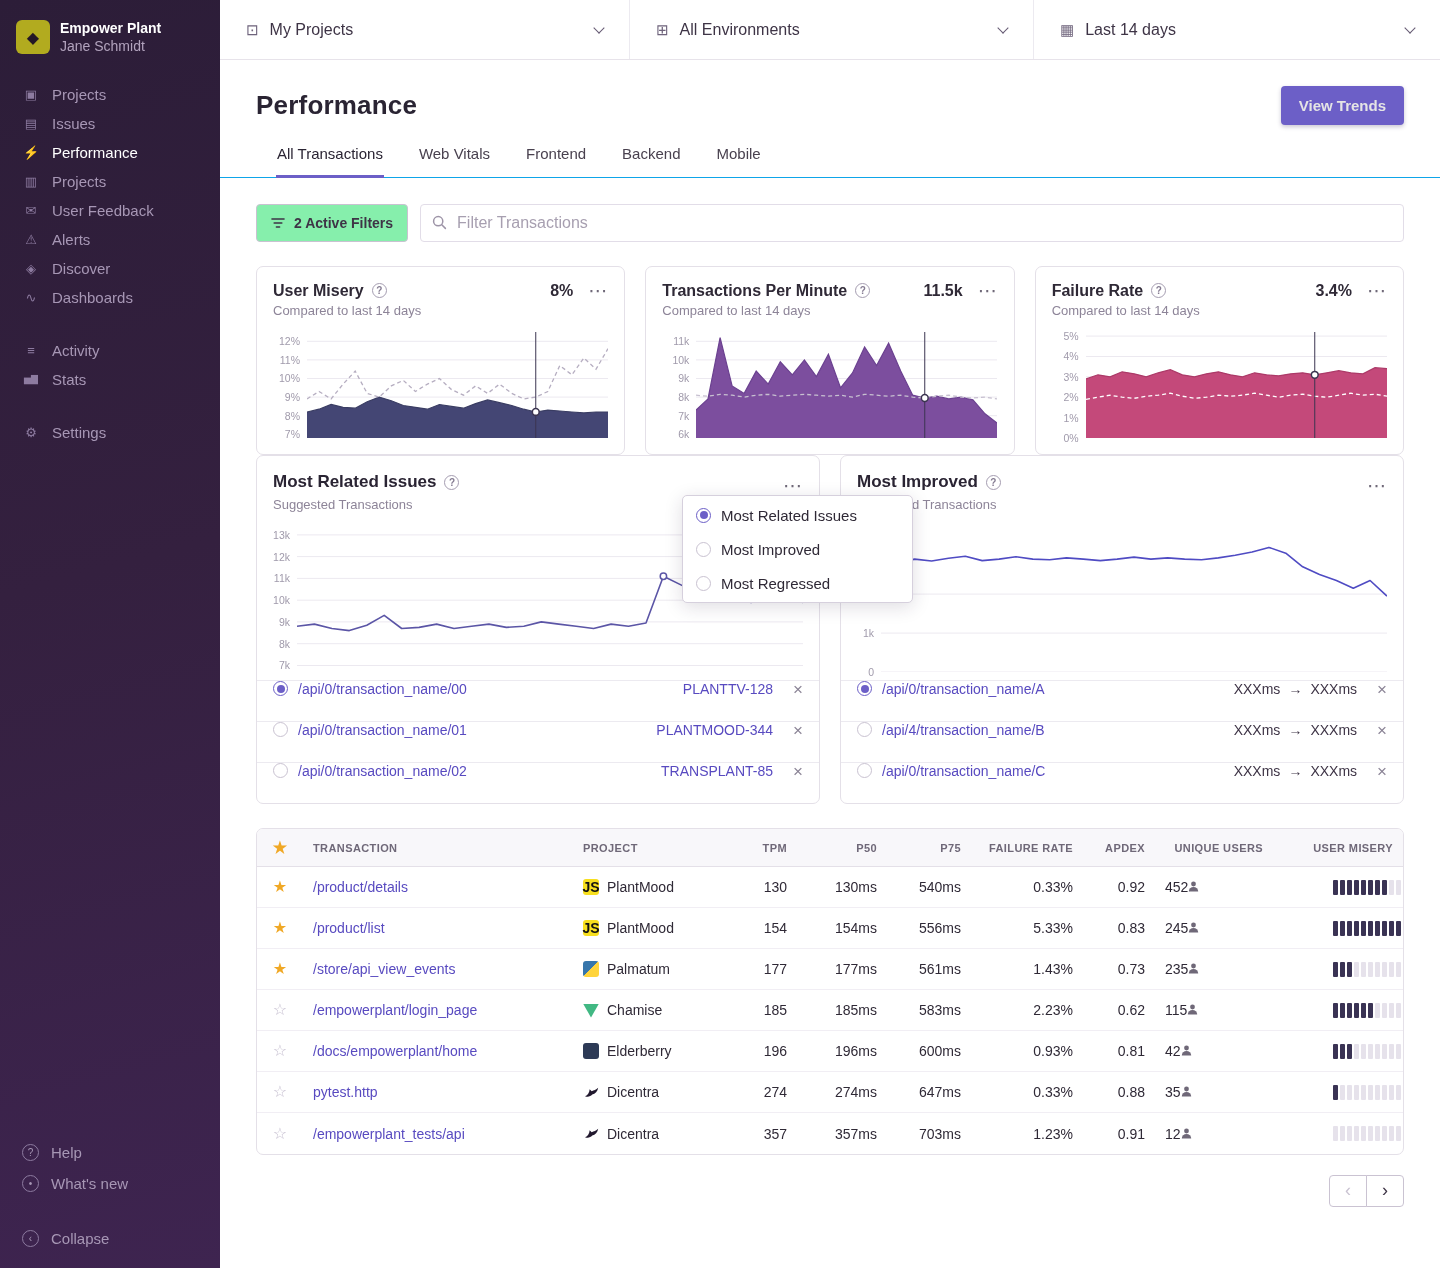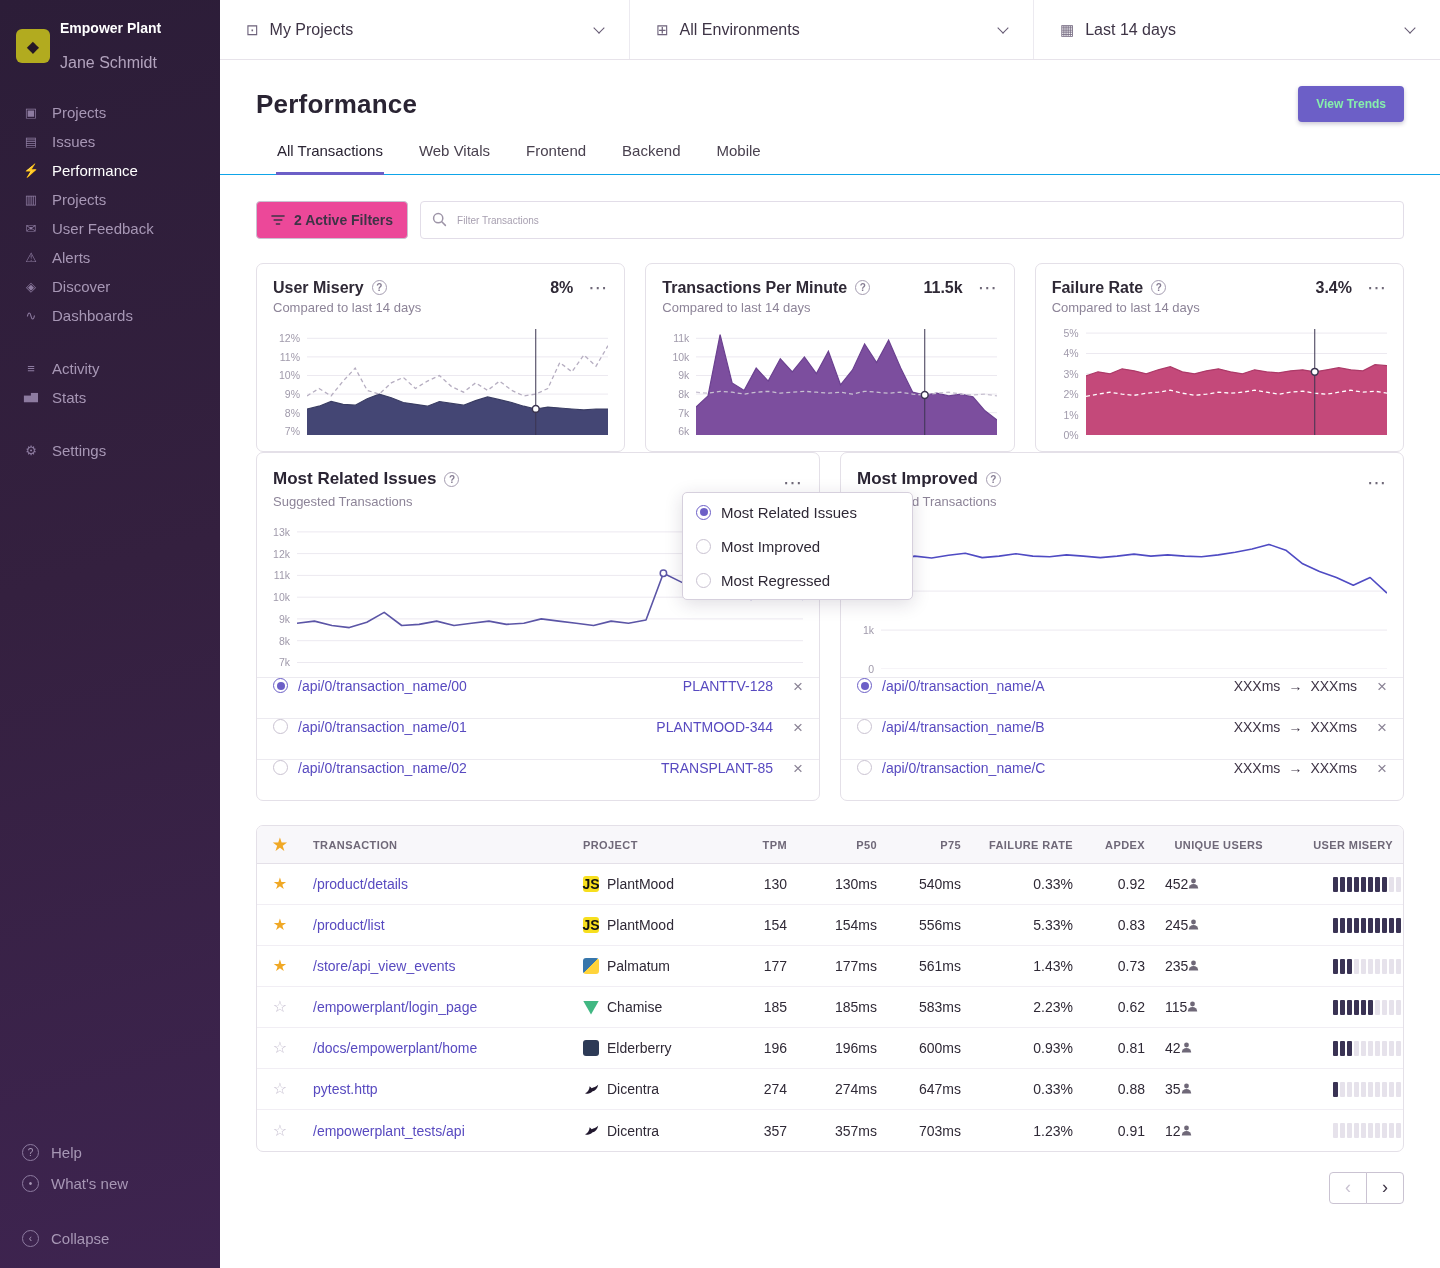--- a/index.html
+++ b/index.html
@@ -5,21 +5,21 @@
   *{box-sizing:border-box}
   html,body{margin:0;padding:0}
   body{width:1440px;height:1268px;overflow:hidden;font-family:"Liberation Sans",sans-serif;color:#2f2936;background:#fff}
   .app{display:flex;width:1440px;height:1268px}
 
   
   .sidebar{width:220px;flex:0 0 220px;background:linear-gradient(165deg,#2c1d38 0%,#34203f 45%,#3e2450 100%);color:#a797b5;display:flex;flex-direction:column;padding-top:12px}
   .org{display:flex;gap:10px;align-items:center;padding:8px 16px 2px;cursor:pointer}
   .logo{width:34px;height:34px;border-radius:6px;background:#b2ab1f;display:flex;align-items:center;justify-content:center;font-size:16px;color:#241726;flex:0 0 34px}
   .org-name{font-size:14px;font-weight:bold;color:#fff;line-height:1.15}
-  .user-name{font-size:16px;color:#b2a3bd;margin-top:18px}
+  .user-name{font-size:14px;color:#b2a3bd;margin-top:2px}
   .nav-group{margin-top:24px}
   .nav-item{display:flex;align-items:center;gap:12px;padding:6px 16px 6px 22px;font-size:15px;cursor:pointer;color:#a797b5}
   .nav-item.active{color:#fff}
   .nav-icon{width:18px;flex:0 0 18px;text-align:center;font-size:13px;color:#8d7ba0;line-height:1}
   .nav-item.active .nav-icon{color:#fff}
   #nav-footer{margin-top:auto;padding-bottom:14px}
   #nav-footer .nav-item{padding:7px 16px 7px 22px;font-size:15px}
   .f-icon{width:17px;height:17px;flex:0 0 17px;border:1.2px solid #8d7ba0;border-radius:50%;display:inline-flex;align-items:center;justify-content:center;font-size:10px;color:#a797b5;line-height:1}
   .collapse-item{margin-top:24px}
 
@@ -30,31 +30,31 @@
   .tb-sec1{width:410px;border-right:1px solid #eceaf0}
   .tb-sec2{width:404px;border-right:1px solid #eceaf0}
   .tb-sec3{flex:1}
   .tb-icon{font-size:15px;color:#6f647c}
   .tb-label{font-size:16px;color:#3e3446}
   .chev{margin-left:auto;width:8px;height:8px;border-right:1.7px solid #655a73;border-bottom:1.7px solid #655a73;transform:rotate(45deg);margin-top:-4px}
 
   .content{padding:26px 36px 30px;flex:1;min-height:0;background:#fff}
   .page-head{display:flex;align-items:center;justify-content:space-between;margin-bottom:4px}
   h1{font-size:26px;font-weight:600;margin:0;color:#2a2433;letter-spacing:.2px}
-  .btn-primary{background:#6C5FC7;color:#86efac;border:0;border-radius:4px;padding:11px 18px;font-size:12px;font-weight:600;font-family:inherit;cursor:pointer;box-shadow:0 2px 4px rgba(45,30,80,.25)}
+  .btn-primary{background:#6C5FC7;color:#e5e5e5;border:0;border-radius:4px;padding:11px 18px;font-size:15px;font-weight:600;font-family:inherit;cursor:pointer;box-shadow:0 2px 4px rgba(45,30,80,.25)}
 
   .tabs{display:flex;gap:34px;margin:10px -36px 0;padding:0 56px;border-bottom:1px solid #0ea5e9}
   .tab{padding:10px 1px 13px;font-size:15px;color:#49414f;cursor:pointer;border-bottom:3px solid transparent;margin-bottom:-1px;white-space:nowrap}
   .tab.active{color:#2a2433;border-bottom-color:#6C5FC7}
 
   .filter-row{display:flex;gap:12px;margin-top:26px}
-  .btn-filter{display:flex;align-items:center;gap:9px;border:1px solid #c9c2d1;background:#ec4899;border-radius:4px;padding:0 14px;height:38px;font-size:14px;font-weight:600;color:#3e3446;font-family:inherit;cursor:pointer}
+  .btn-filter{display:flex;align-items:center;gap:9px;border:1px solid #c9c2d1;background:#86efac;border-radius:4px;padding:0 14px;height:38px;font-size:14px;font-weight:600;color:#3e3446;font-family:inherit;cursor:pointer}
   .search-wrap{flex:1;position:relative}
   .search-wrap .s-icon{position:absolute;left:12px;top:11px}
-  .search-input{width:100%;height:38px;border:1px solid #e2dde8;border-radius:4px;padding:0 12px 0 36px;font-size:10px;font-family:inherit;color:#2f2936;outline:none;background:#fff}
+  .search-input{width:100%;height:38px;border:1px solid #e2dde8;border-radius:4px;padding:0 12px 0 36px;font-size:16px;font-family:inherit;color:#2f2936;outline:none;background:#fff}
   ::placeholder{color:#a79fb0}
 
   
   .metric-row{display:flex;gap:20px;margin-top:24px}
   .metric-card{flex:1;border:1px solid #e4e0e8;border-radius:7px;padding:14px 16px 16px;background:#fff;min-width:0}
   .mc-head{display:flex;align-items:center}
   .mc-title{font-size:16px;font-weight:600;display:flex;align-items:center;gap:8px}
   .mc-right{margin-left:auto;display:flex;align-items:center;gap:15px}
   .mc-value{font-size:16px;font-weight:600}
   .dots{color:#6f6878;font-size:19px;cursor:pointer;line-height:1;letter-spacing:1px}

